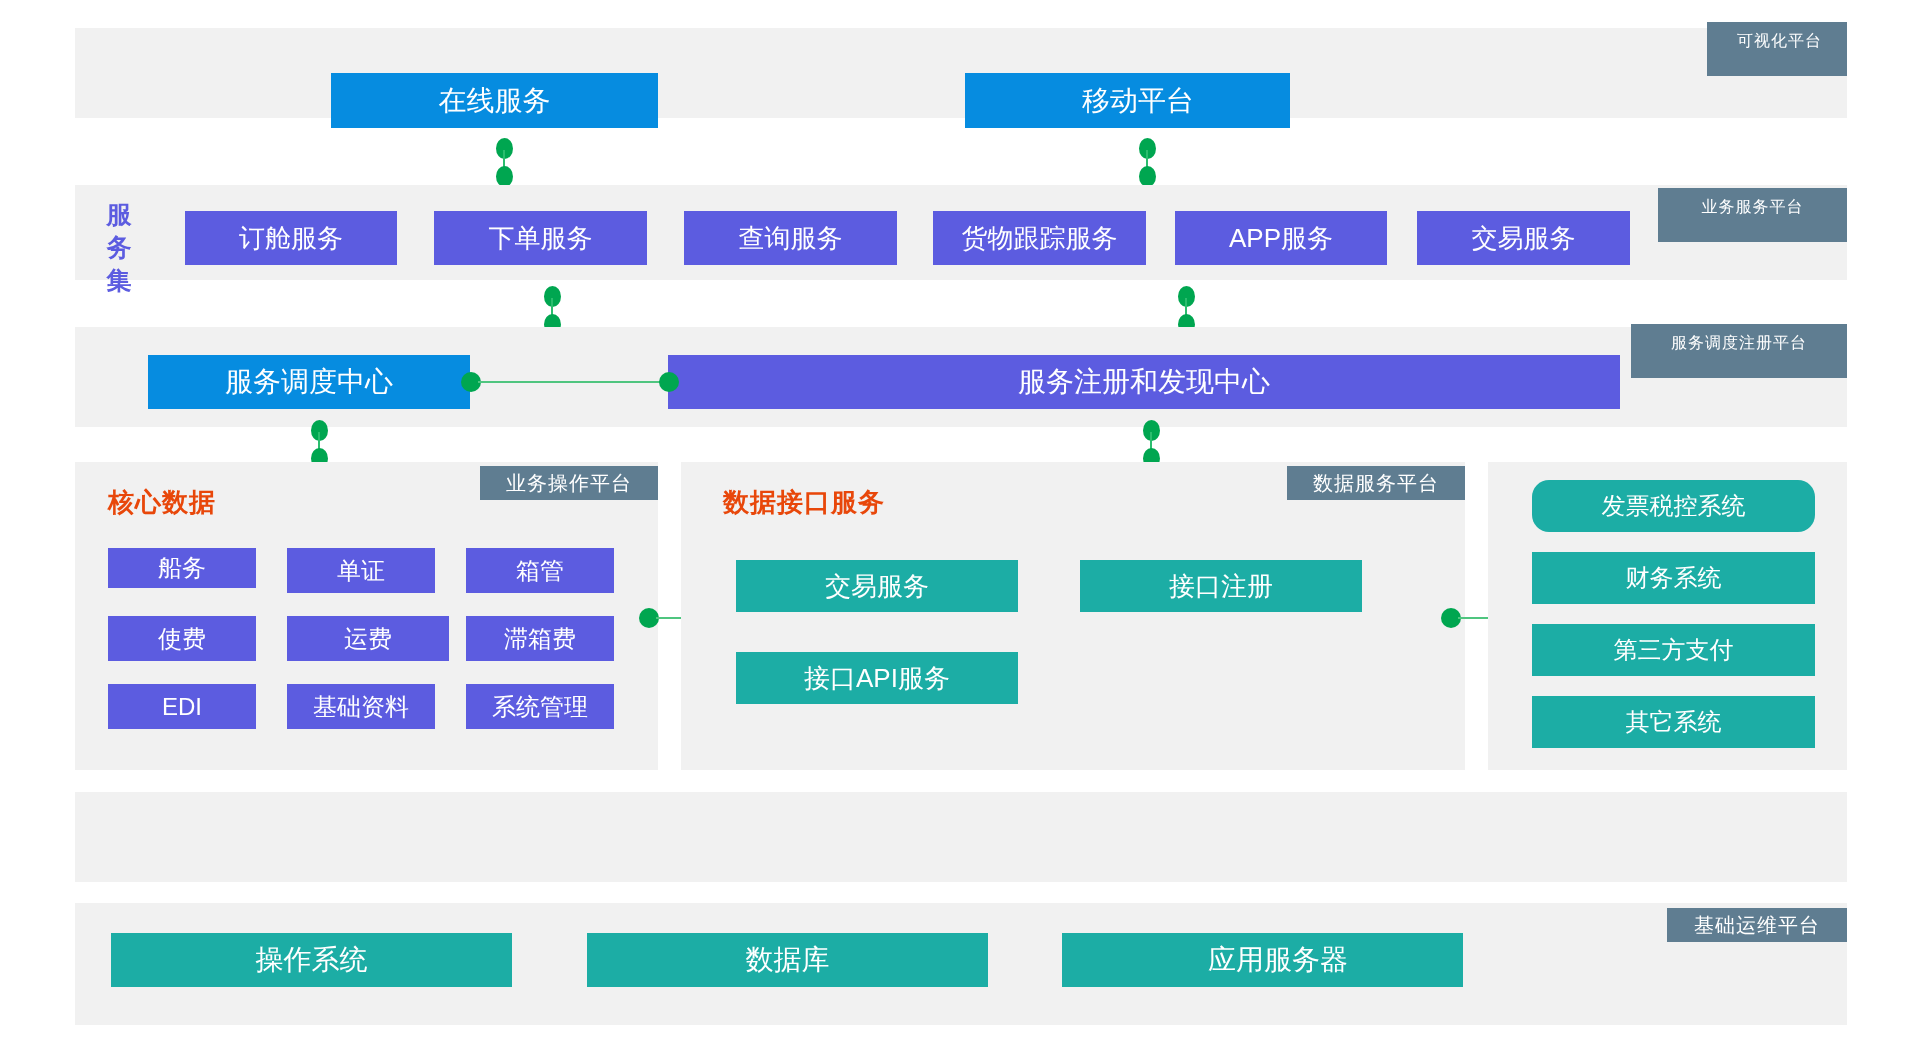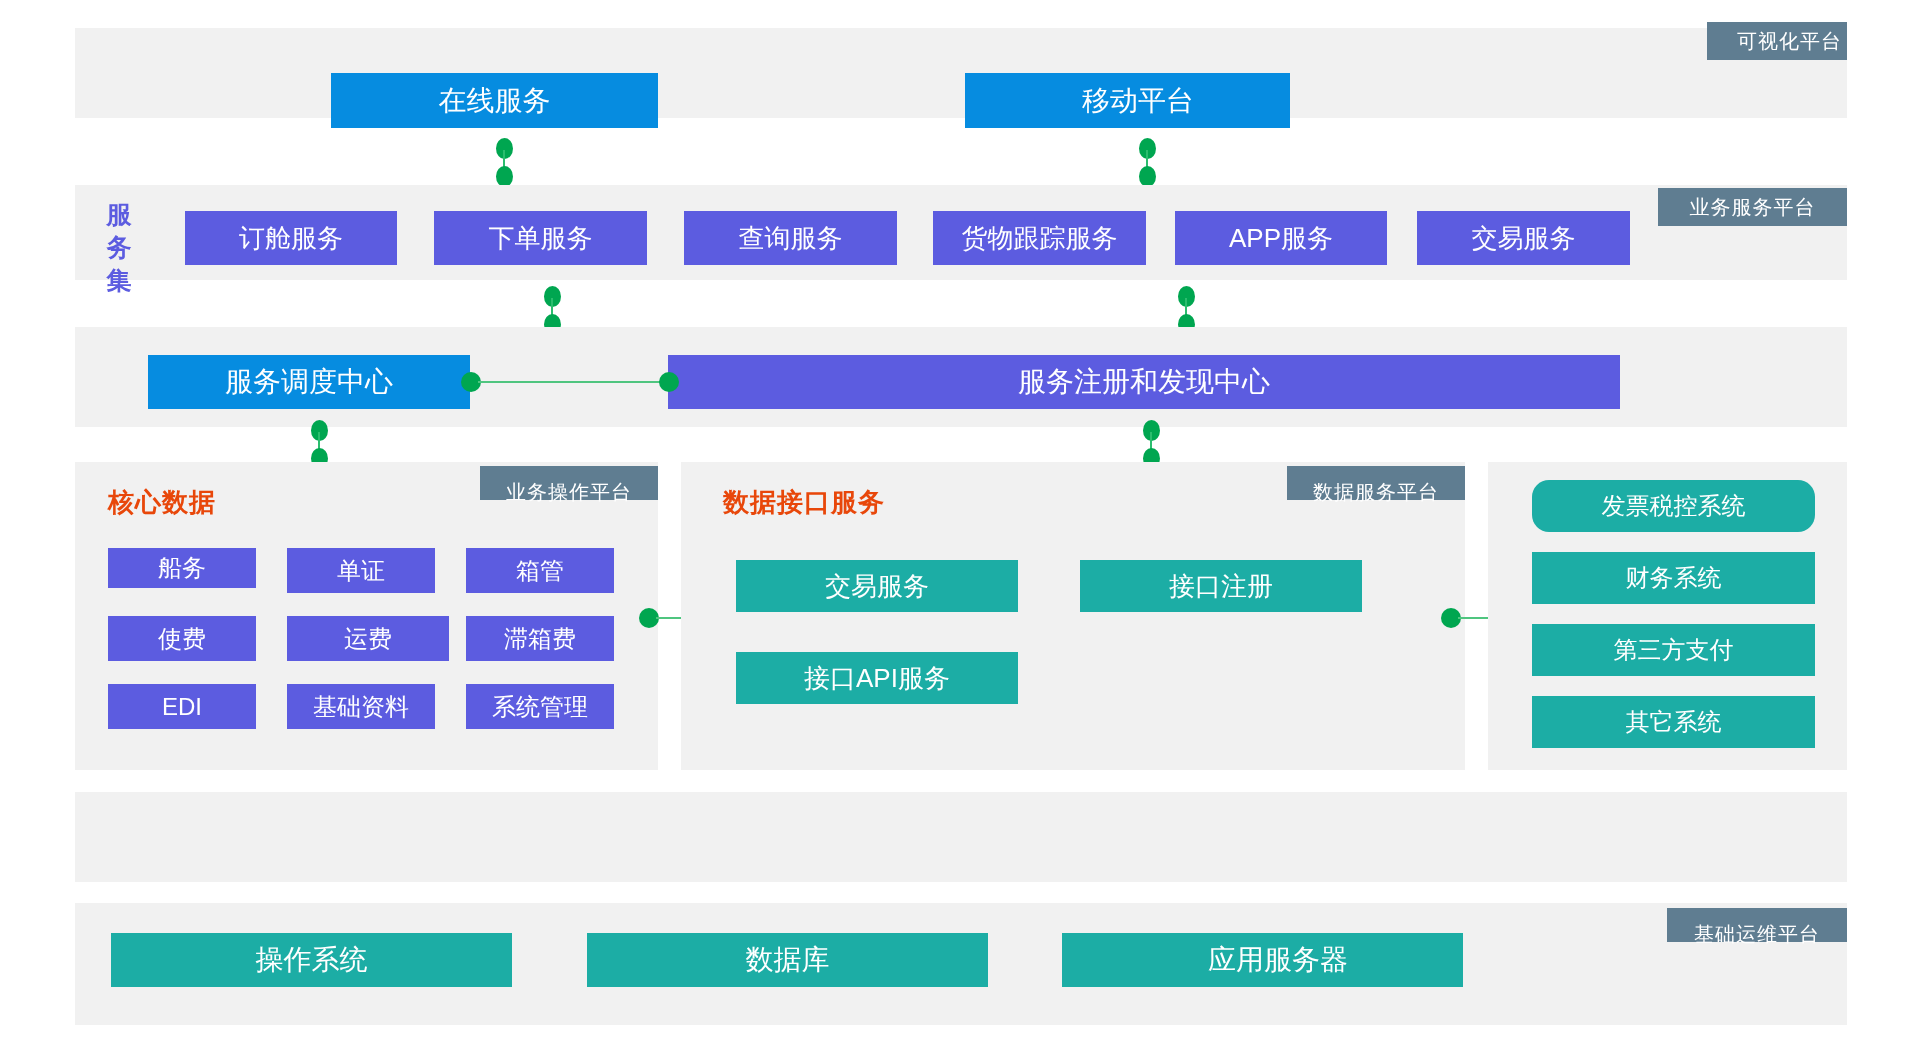--- a/index.html
+++ b/index.html
@@ -28,34 +28,34 @@
   .panel {
     position: absolute;
     background: #f1f1f1;
   }
 
   
   .plat-tag {
     position: absolute;
     background: #5f7d91;
     color: #ffffff;
-    font-size: 20px;
+    font-size: 16px;
     line-height: 38px;
-    height: 38px;
+    height: 54px;
     padding: 0 30px;
     white-space: nowrap;
     letter-spacing: 1px;
     box-sizing: border-box;
     text-align: center;
   }
   .plat-tag.small {
     font-size: 20px;
     line-height: 34px;
     height: 34px;
-    padding: 9px 12px;
+    padding: 0 12px;
   }
 
   
   .box {
     position: absolute;
     color: #ffffff;
     display: flex;
     align-items: center;
     justify-content: center;
     text-align: center;
@@ -162,20 +162,21 @@
   <div class="dot" style="left:544px; top:286px;"></div>
   <div class="vline" style="left:551px; top:298px; height:22px;"></div>
   <div class="dot" style="left:544px; top:314px;"></div>
 
   <div class="dot" style="left:1178px; top:286px;"></div>
   <div class="vline" style="left:1185px; top:298px; height:22px;"></div>
   <div class="dot" style="left:1178px; top:314px;"></div>
 
   <div class="band" style="left:75px; top:327px; width:1772px; height:100px;"></div>
 
+  <div class="plat-tag" style="left:1631px; top:324px; width:216px;">服务调度注册平台</div>
 
   <div class="box blue f-28" style="left:148px; top:355px; width:322px; height:54px;">服务调度中心</div>
 
   <div class="box purple f-28" style="left:668px; top:355px; width:952px; height:54px;">服务注册和发现中心</div>
 
   <div class="dot round" style="left:461px; top:372px;"></div>
   <div class="hline" style="left:478px; top:381px; width:192px;"></div>
   <div class="dot round" style="left:659px; top:372px;"></div>
 
   <div class="dot" style="left:311px; top:420px;"></div>

